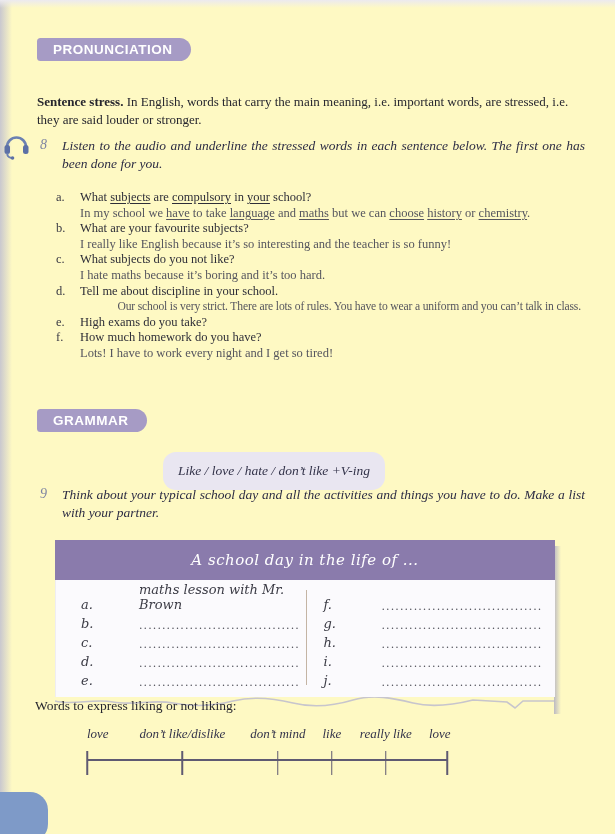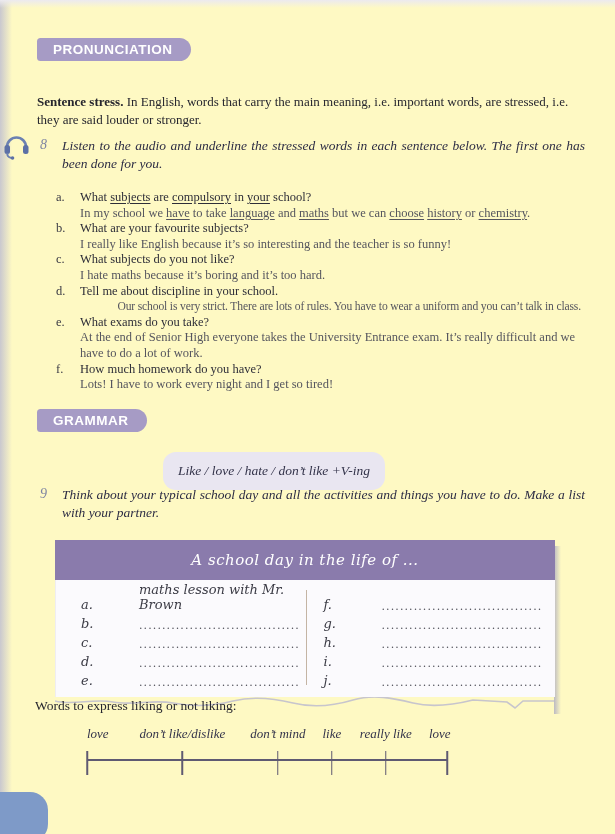--- a/index.html
+++ b/index.html
@@ -115,22 +115,21 @@
     <div class="qa-item">
       <span class="qa-letter">d.</span>
       <div class="qa-text">
         <div class="qa-question"><span>Tell me about discipline in your school.</span></div>
         <div class="qa-answer tight"><span>Our school is very strict. There are lots of rules. You have to wear a uniform and you can’t talk in class.</span></div>
       </div>
     </div>
     <div class="qa-item">
       <span class="qa-letter">e.</span>
       <div class="qa-text">
-        <div class="qa-question"><span>What exams do you take?</span></div>
-        <div class="qa-answer"><span>At the end of Senior High everyone takes the University Entrance exam. It’s really difficult and we have to do a lot of work.</span></div>
+        <div class="qa-question"><span>High exams do you take?</span></div>
       </div>
     </div>
     <div class="qa-item">
       <span class="qa-letter">f.</span>
       <div class="qa-text">
         <div class="qa-question"><span>How much homework do you have?</span></div>
         <div class="qa-answer"><span>Lots! I have to work every night and I get so tired!</span></div>
       </div>
     </div>
   </div>

